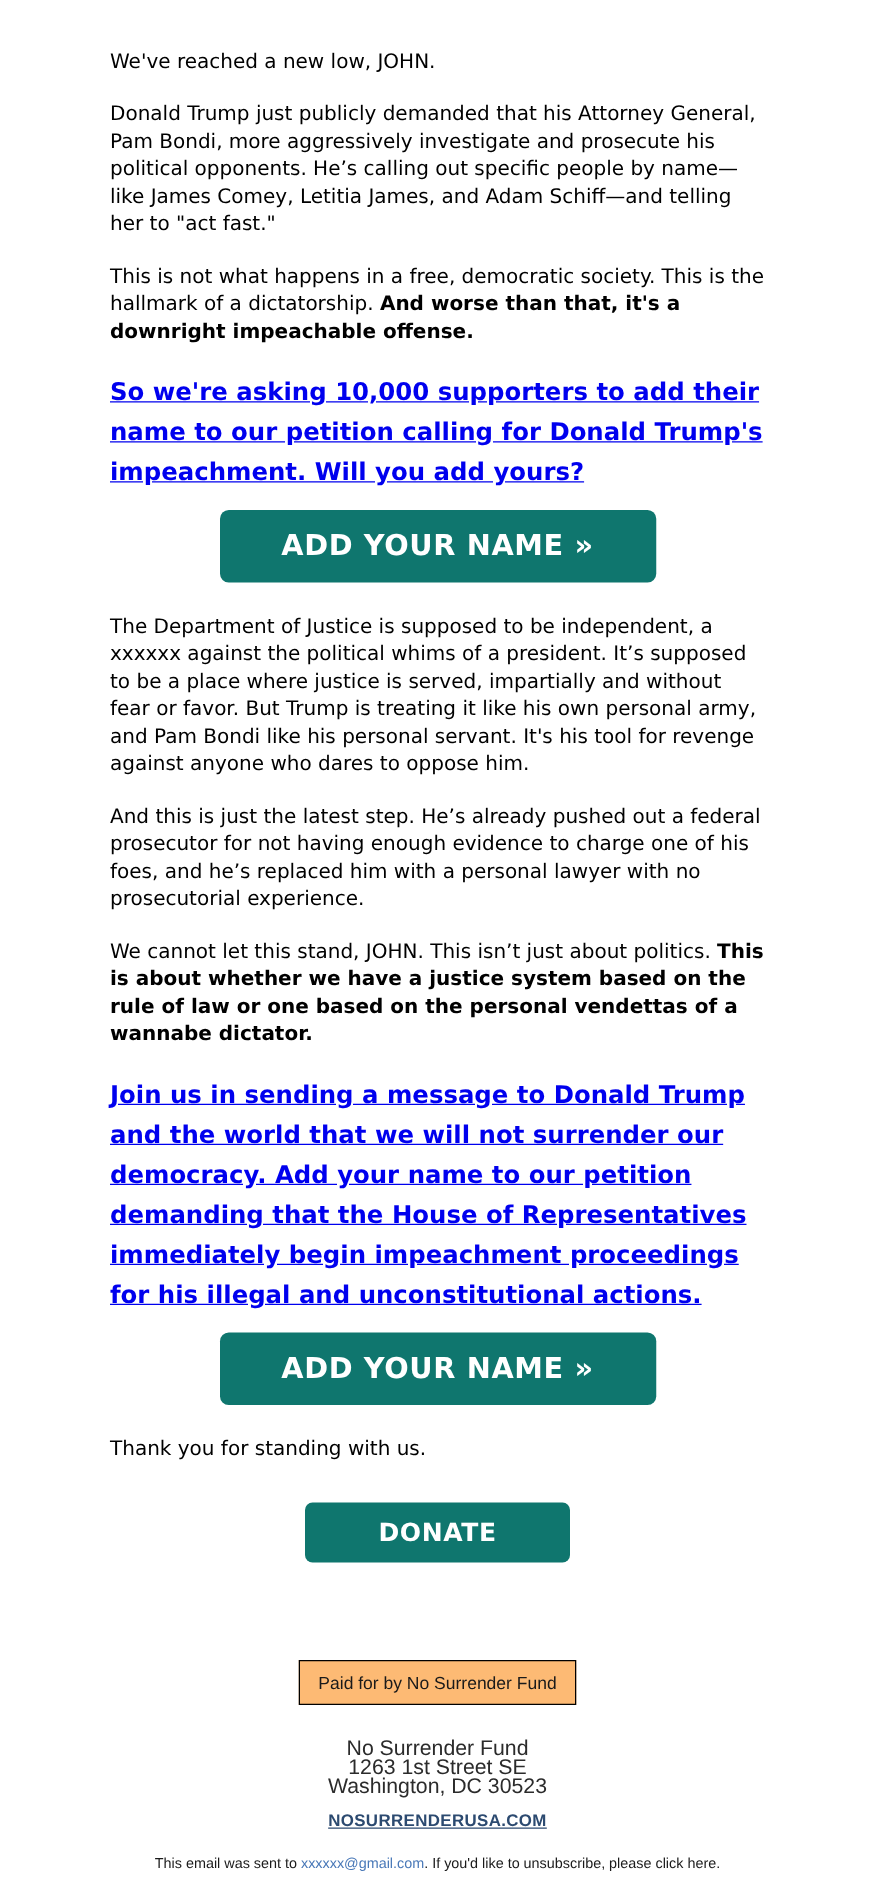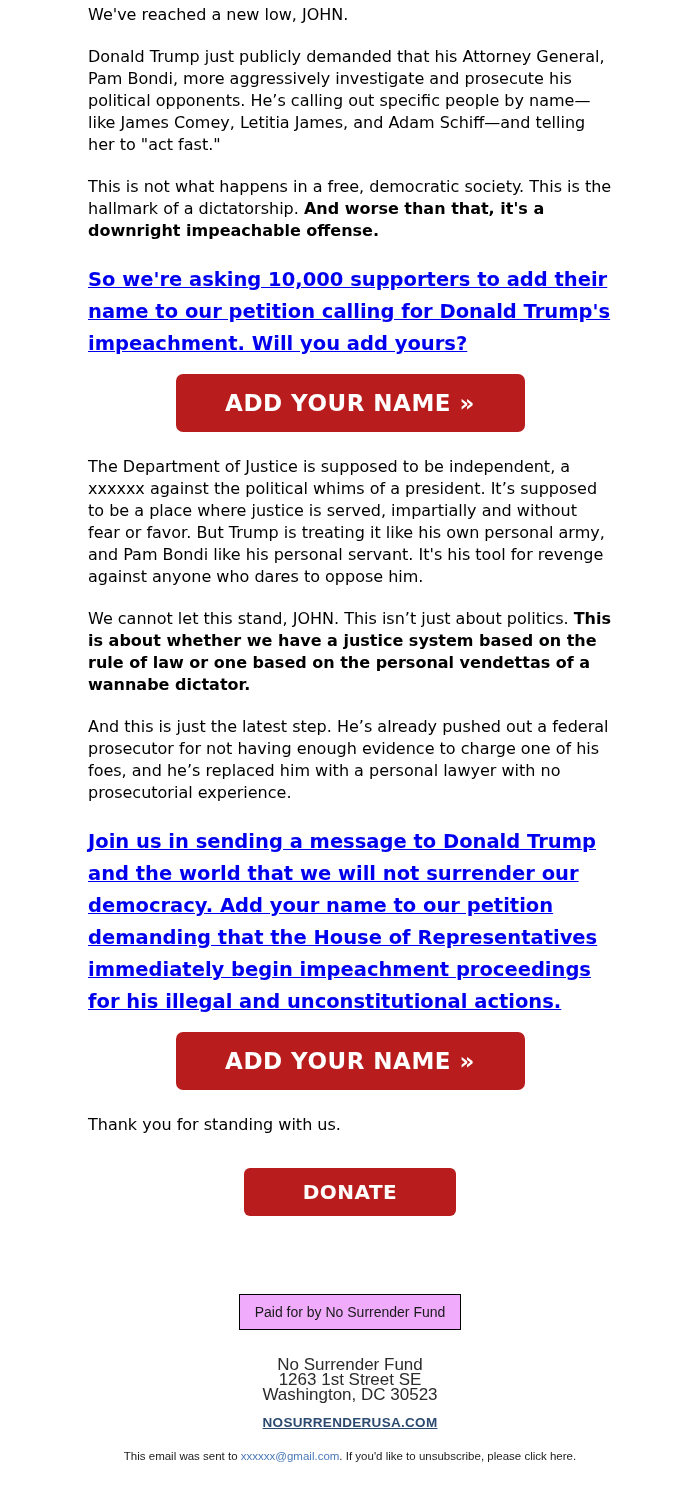--- a/index.html
+++ b/index.html
@@ -12,21 +12,21 @@
   .email-wrap {
     width: 700px;
     min-height: 1512px;
     margin: 0 auto;
     background: #ffffff;
     overflow: hidden;
   }
   .email-body {
     width: 524px;
     margin: 0 auto;
-    padding-top: 4px;
+    padding-top: 38px;
   }
   p.bt {
     font-size: 16px;
     line-height: 22px;
     margin: 0 0 20px 0;
   }
   p.bt strong { font-weight: bold; }
   a.petition-link {
     display: block;
     color: #0000EE;
@@ -34,21 +34,21 @@
     font-size: 19.5px;
     line-height: 32px;
     text-decoration: underline;
     margin: 22px 0 14px 0;
     cursor: pointer;
   }
   .btn {
     display: flex;
     align-items: center;
     justify-content: center;
-    background: #b91c1c;
+    background: #0f766e;
     color: #ffffff;
     font-weight: bold;
     text-decoration: none;
     cursor: pointer;
     font-family: "DejaVu Sans", sans-serif;
     text-align: center;
   }
   .btn-add {
     width: 349px;
     height: 58px;
@@ -76,21 +76,21 @@
     margin-top: 78px;
     font-family: "Liberation Sans", sans-serif;
     color: #2b2b2b;
   }
   .paid-box {
     display: inline-block;
     border: 1px solid #000000;
     padding: 9px 15px;
     font-size: 14px;
     color: #1a1a1a;
-    background: #f0abfc;
+    background: #fdba74;
   }
   .address {
     margin-top: 27px;
     font-size: 17px;
     line-height: 15px;
     color: #2b2b2b;
   }
   a.website {
     display: inline-block;
     margin-top: 13px;
@@ -128,23 +128,23 @@
     <p class="bt">Donald Trump just publicly demanded that his Attorney General, Pam Bondi, more aggressively investigate and prosecute his political opponents. He’s calling out specific people by name—like James Comey, Letitia James, and Adam Schiff—and telling her to "act fast."</p>
 
     <p class="bt"><span>This is not what happens in a free, democratic society. This is the hallmark of a dictatorship. </span><strong>And worse than that, it's a downright impeachable offense.</strong></p>
 
     <a class="petition-link" href="#">So we're asking 10,000 supporters to add their name to our petition calling for Donald Trump's impeachment. Will you add yours?</a>
 
     <a class="btn btn-add" href="#">ADD YOUR NAME »</a>
 
     <p class="bt">The Department of Justice is supposed to be independent, a xxxxxx against the political whims of a president. It’s supposed to be a place where justice is served, impartially and without fear or favor. But Trump is treating it like his own personal army, and Pam Bondi like his personal servant. It's his tool for revenge against anyone who dares to oppose him.</p>
 
+    <p class="bt">And this is just the latest step. He’s already pushed out a federal prosecutor for not having enough evidence to charge one of his foes, and he’s replaced him with a personal lawyer with no prosecutorial experience.</p>
+
     <p class="bt"><span>We cannot let this stand, JOHN. This isn’t just about politics. </span><strong>This is about whether we have a justice system based on the rule of law or one based on the personal vendettas of a wannabe dictator.</strong></p>
-
-    <p class="bt">And this is just the latest step. He’s already pushed out a federal prosecutor for not having enough evidence to charge one of his foes, and he’s replaced him with a personal lawyer with no prosecutorial experience.</p>
 
     <a class="petition-link" href="#">Join us in sending a message to Donald Trump and the world that we will not surrender our democracy. Add your name to our petition demanding that the House of Representatives immediately begin impeachment proceedings for his illegal and unconstitutional actions.</a>
 
     <a class="btn btn-add" href="#">ADD YOUR NAME »</a>
 
     <p class="bt thanks">Thank you for standing with us.</p>
 
 
     <a class="btn btn-donate" href="#">DONATE</a>
 

